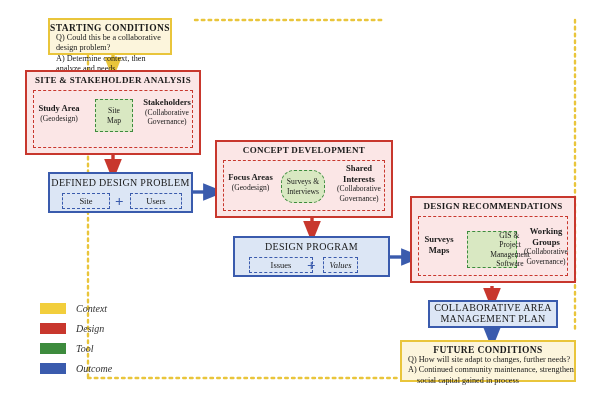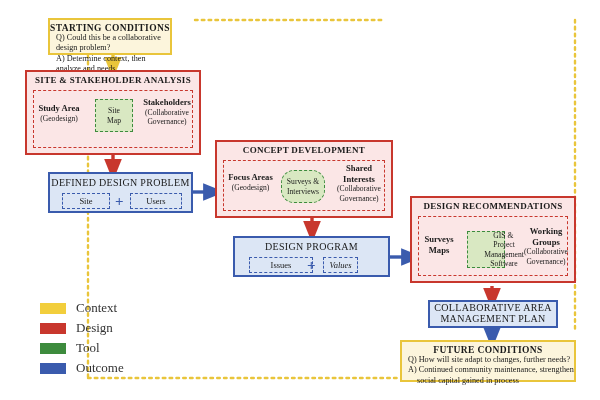--- a/index.html
+++ b/index.html
@@ -44,21 +44,21 @@
   .plus{position:absolute;color:#3A5BAD;font-weight:bold;font-size:15px;
         line-height:1;}
 
   svg.overlay{position:absolute;left:0;top:0;width:600px;height:400px;
               pointer-events:none;}
 
   
   #legend{position:absolute;left:40px;top:298px;width:120px;}
   .lg-row{display:flex;align-items:center;height:20px;}
   .lg-sw{width:26px;height:11px;margin-right:10px;}
-  .lg-tx{font-size:13px;color:#333;}
+  .lg-tx{font-size:10px;color:#333;font-style:italic;}
 </style>
 </head>
 <body>
 
 <div id="canvas">
 
   <svg class="overlay">
     <defs>
       <marker id="ah-red" markerWidth="7" markerHeight="7" refX="3.2" refY="3" orient="auto" markerUnits="strokeWidth">
         <path d="M0,0.4 L6.4,3 L0,5.6 z" fill="#C8372D"></path>
@@ -169,21 +169,21 @@
   </div>
 
   <div class="box design-box" style="left:410px;top:196px;width:166px;height:87px;">
     <div class="design-title">DESIGN RECOMMENDATIONS</div>
     <div class="design-inner" style="left:6px;top:18px;right:6px;bottom:5px;"></div>
   </div>
   <div class="lbl" style="left:413px;top:234px;width:52px;">
     <b>Surveys</b><br>
     <b>Maps</b>
   </div>
-  <div class="tool-box" style="left:467px;top:231px;width:38px;height:37px;padding-left:36px;">
+  <div class="tool-box" style="left:467px;top:231px;width:50px;height:37px;padding-left:36px;">
     <span>GIS &amp; Project</span>
     <span>Management</span>
     <span>Software</span>
   </div>
   <div class="lbl" style="left:518px;top:226px;width:56px;">
     <b>Working</b><br>
     <b>Groups</b>
     <span class="sub">(Collaborative</span>
     <span class="sub">Governance)</span>
   </div>

